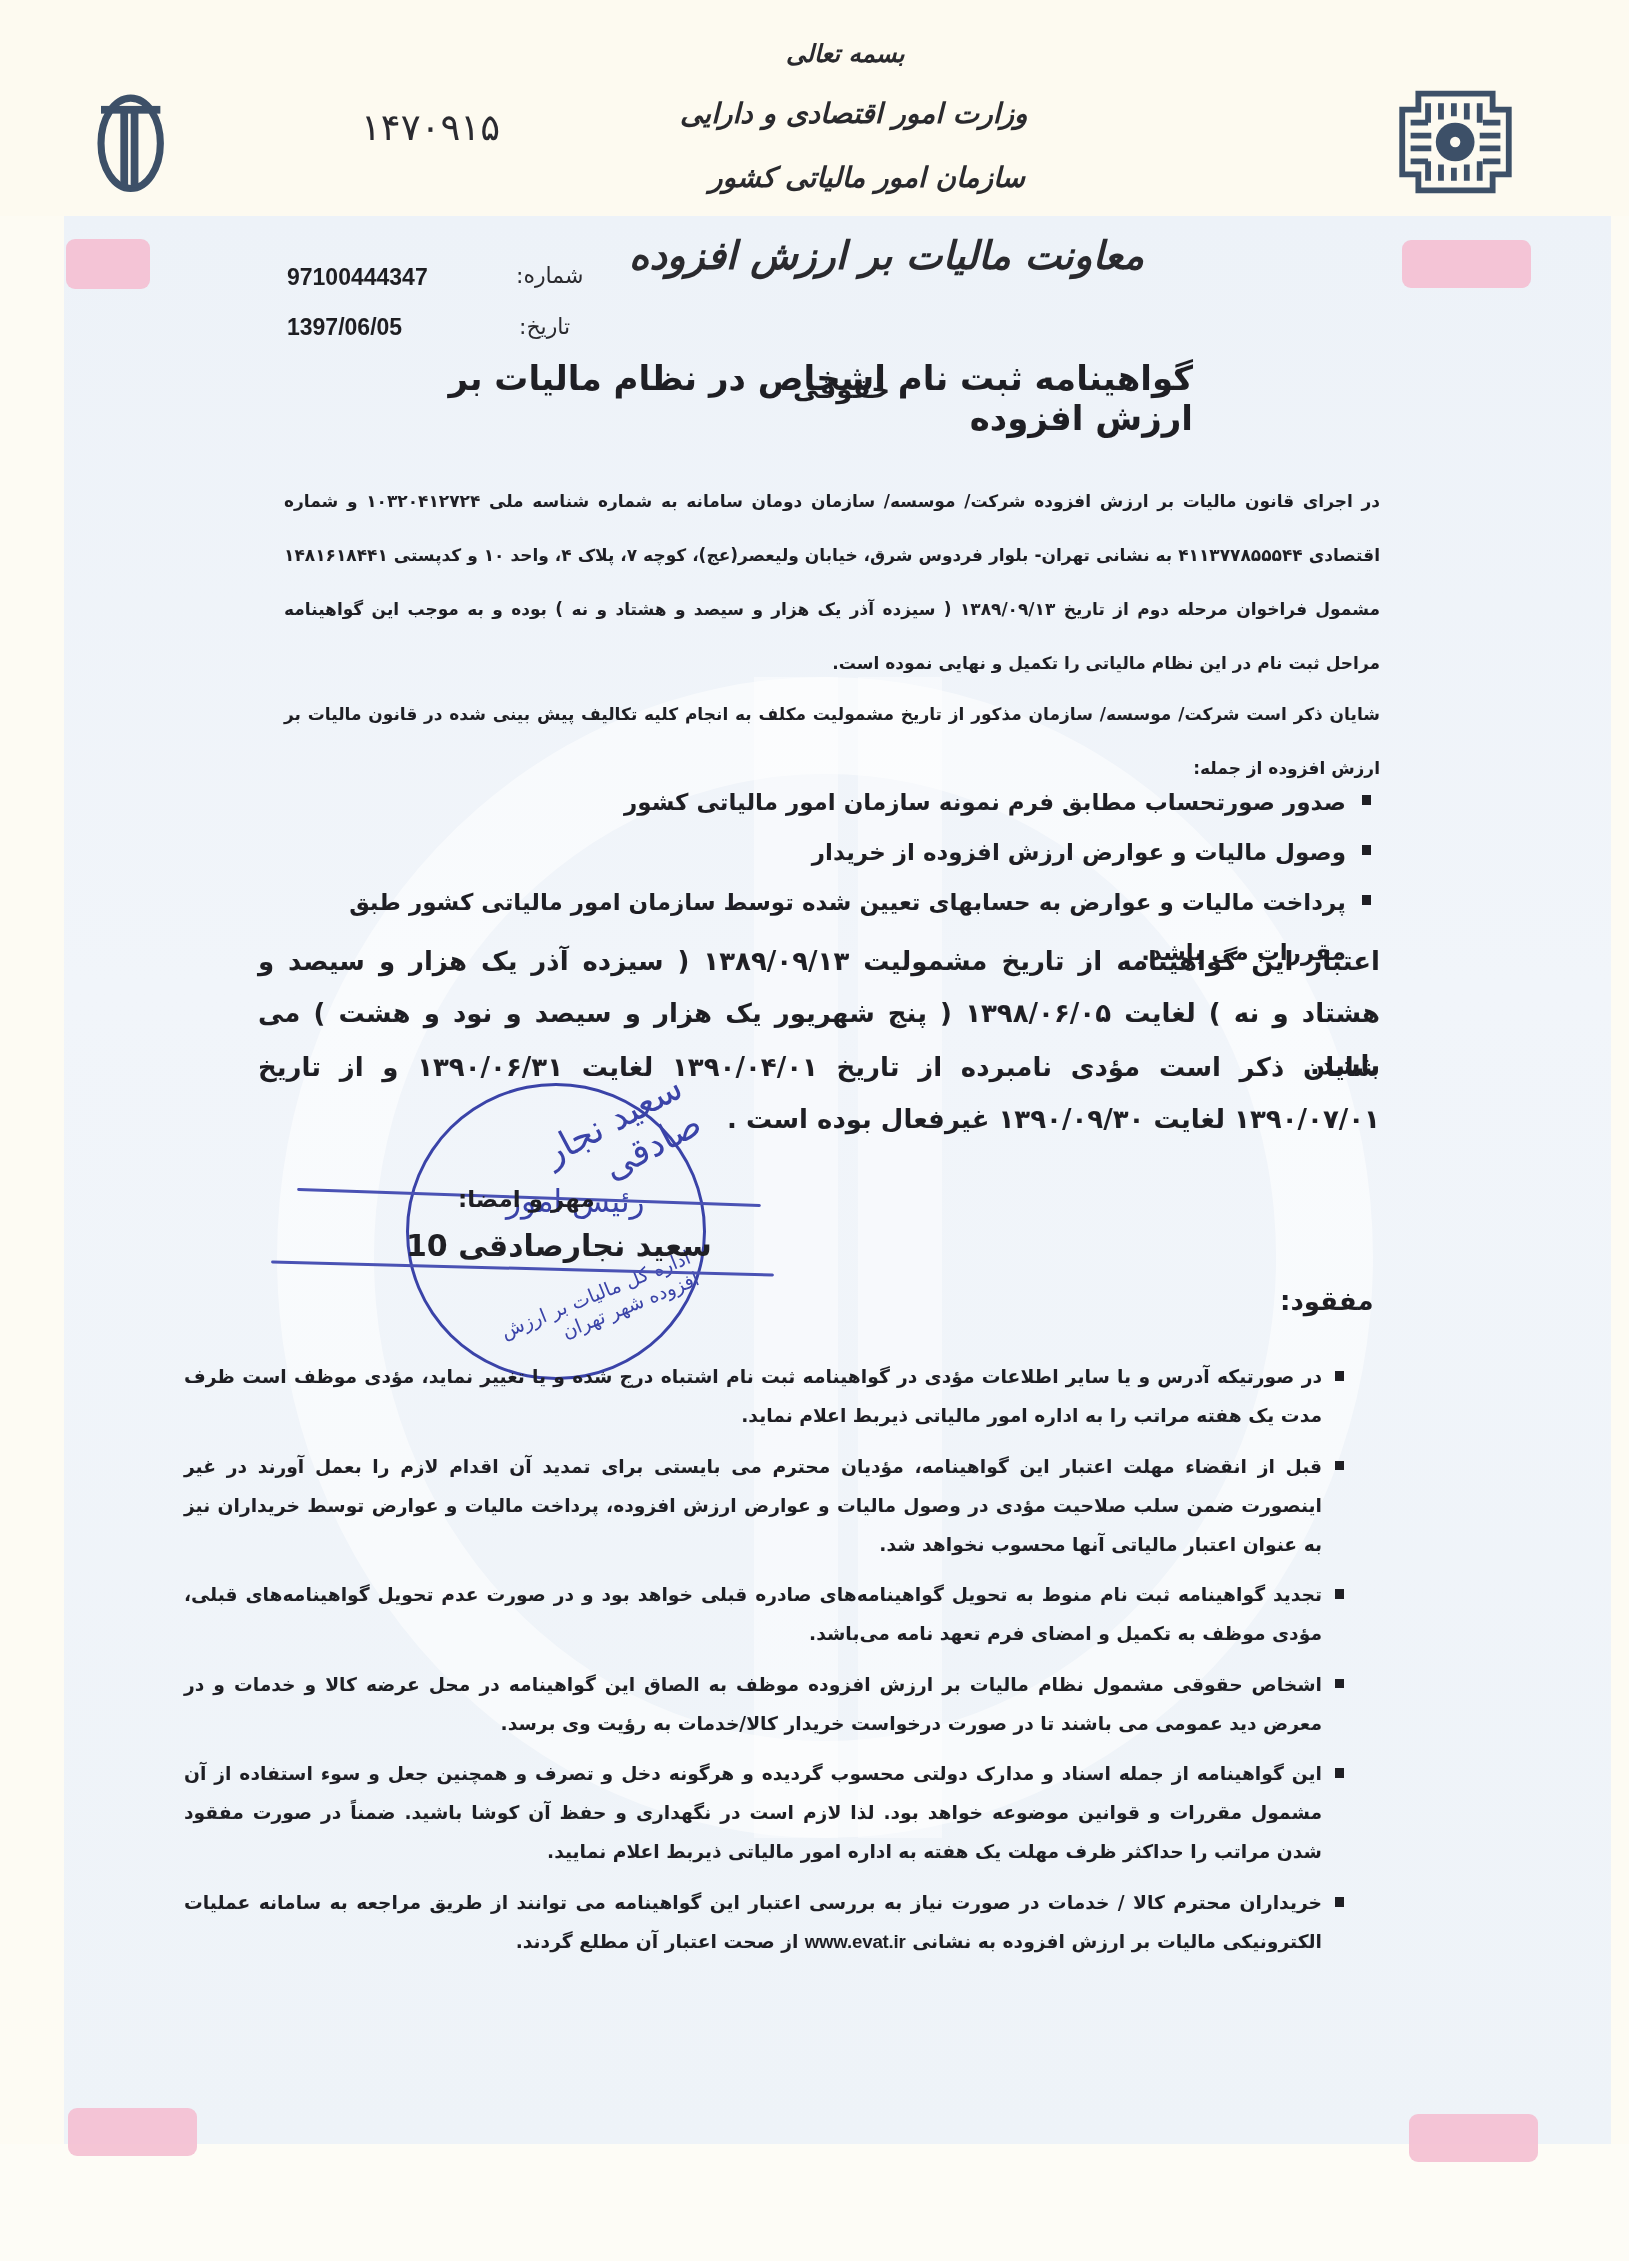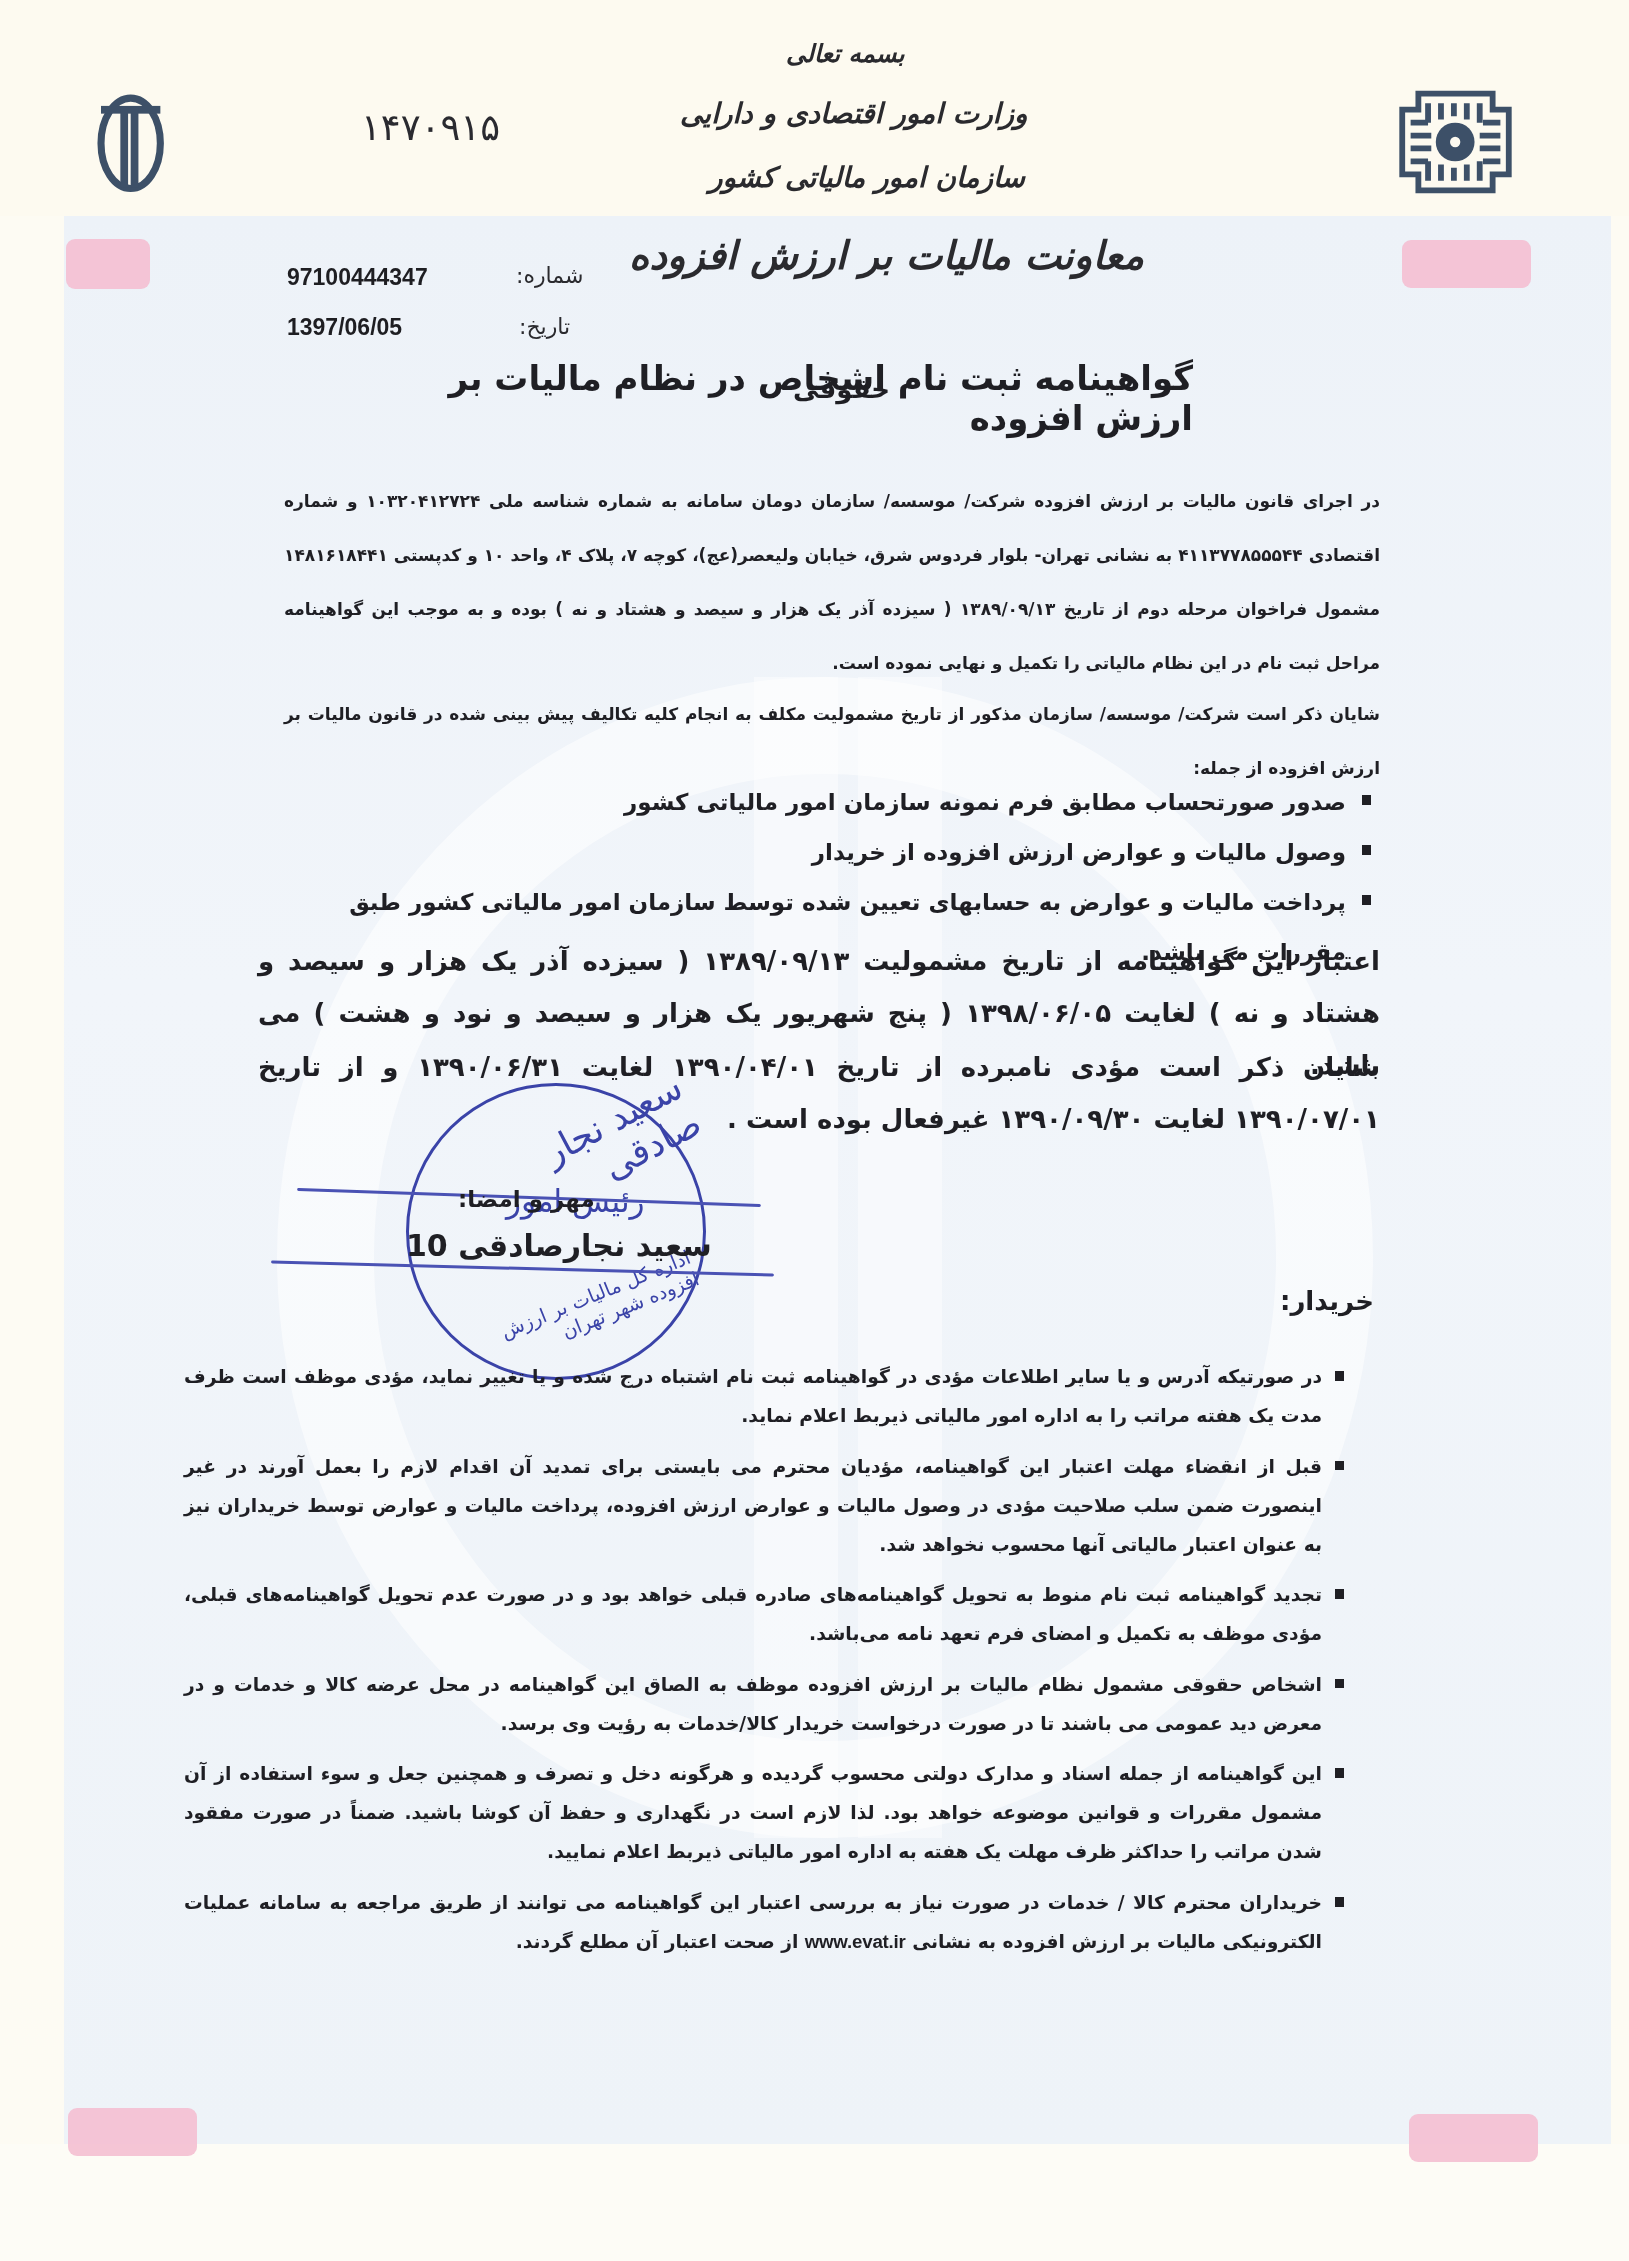--- a/index.html
+++ b/index.html
@@ -130,21 +130,21 @@
 <div class="stamp">
   <div class="stamp-top">سعید نجار صادقی</div>
   <div class="stamp-mid">رئیس امور</div>
   <div class="stamp-bottom">اداره کل مالیات بر ارزش افزوده شهر تهران</div>
 </div>
 <div class="signature-line" style="left:297px; top:1196px; width:464px; transform:rotate(2deg);"></div>
 <div class="signature-line" style="left:271px; top:1267px; width:503px; transform:rotate(1.5deg);"></div>
 <div class="sign-label">مهر و امضا:</div>
 <div class="sign-name">سعید نجارصادقی 10</div>
 
-<div class="notes-title">خریدار:</div>
+<div class="notes-title">مفقود:</div>
 <ul class="notes">
   <li>در صورتیکه آدرس و یا سایر اطلاعات مؤدی در گواهینامه ثبت نام اشتباه درج شده و یا تغییر نماید، مؤدی موظف است ظرف مدت یک هفته مراتب را به اداره امور مالیاتی ذیربط اعلام نماید.</li>
   <li>قبل از انقضاء مهلت اعتبار این گواهینامه، مؤدیان محترم می بایستی برای تمدید آن اقدام لازم را بعمل آورند در غیر اینصورت ضمن سلب صلاحیت مؤدی در وصول مالیات و عوارض ارزش افزوده، پرداخت مالیات و عوارض توسط خریداران نیز به عنوان اعتبار مالیاتی آنها محسوب نخواهد شد.</li>
   <li>تجدید گواهینامه ثبت نام منوط به تحویل گواهینامه‌های صادره قبلی خواهد بود و در صورت عدم تحویل گواهینامه‌های قبلی، مؤدی موظف به تکمیل و امضای فرم تعهد نامه می‌باشد.</li>
   <li>اشخاص حقوقی مشمول نظام مالیات بر ارزش افزوده موظف به الصاق این گواهینامه در محل عرضه کالا و خدمات و در معرض دید عمومی می باشند تا در صورت درخواست خریدار کالا/خدمات به رؤیت وی برسد.</li>
   <li>این گواهینامه از جمله اسناد و مدارک دولتی محسوب گردیده و هرگونه دخل و تصرف و همچنین جعل و سوء استفاده از آن مشمول مقررات و قوانین موضوعه خواهد بود. لذا لازم است در نگهداری و حفظ آن کوشا باشید. ضمناً در صورت مفقود شدن مراتب را حداکثر ظرف مهلت یک هفته به اداره امور مالیاتی ذیربط اعلام نمایید.</li>
   <li>
     <span>خریداران محترم کالا / خدمات در صورت نیاز به بررسی اعتبار این گواهینامه می توانند از طریق مراجعه به سامانه عملیات الکترونیکی مالیات بر ارزش افزوده به نشانی</span>
     <span class="url">www.evat.ir</span>
     <span>از صحت اعتبار آن مطلع گردند.</span>

